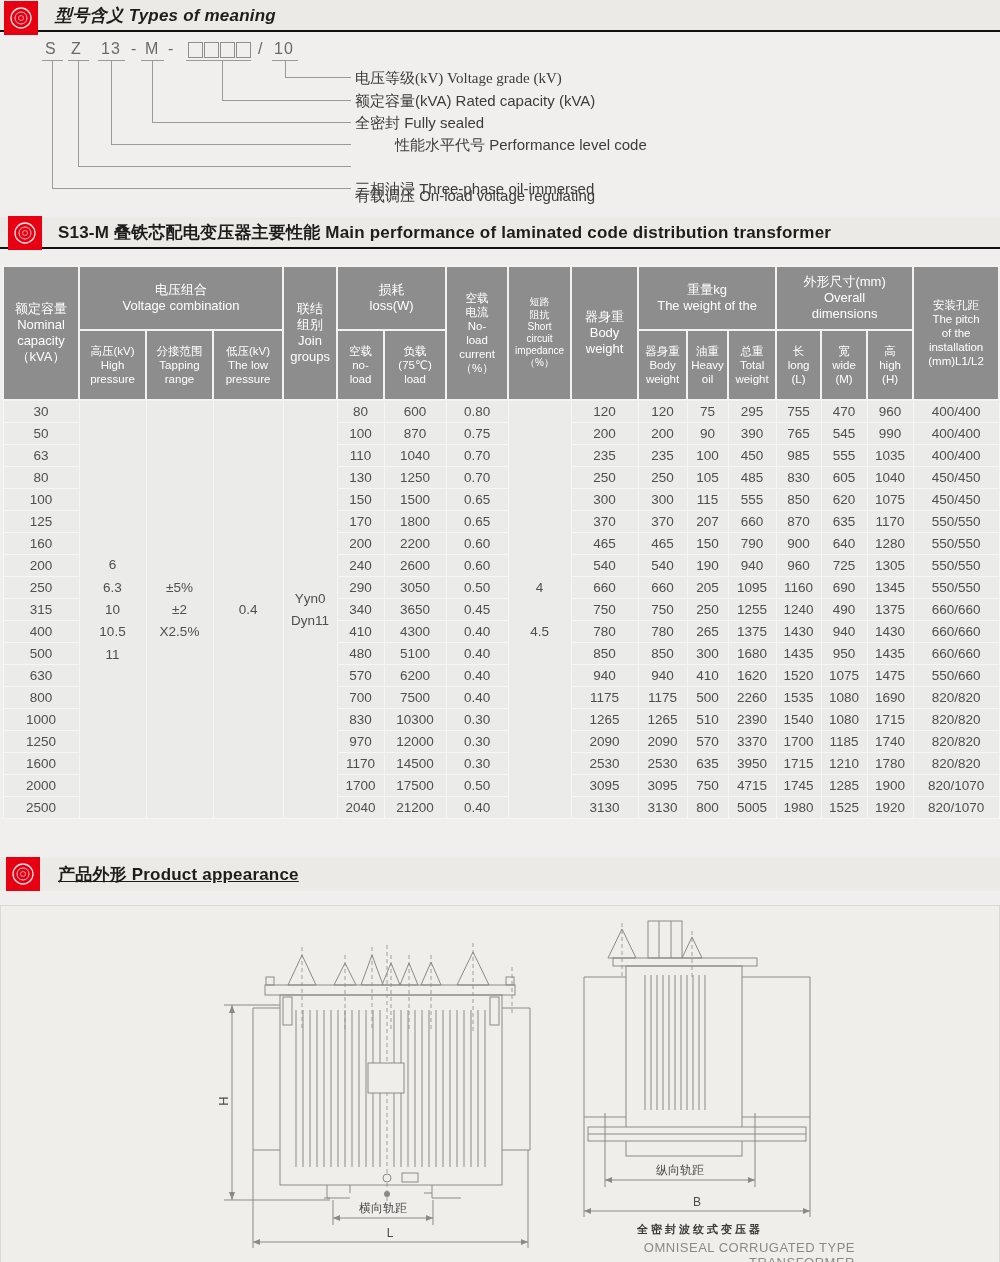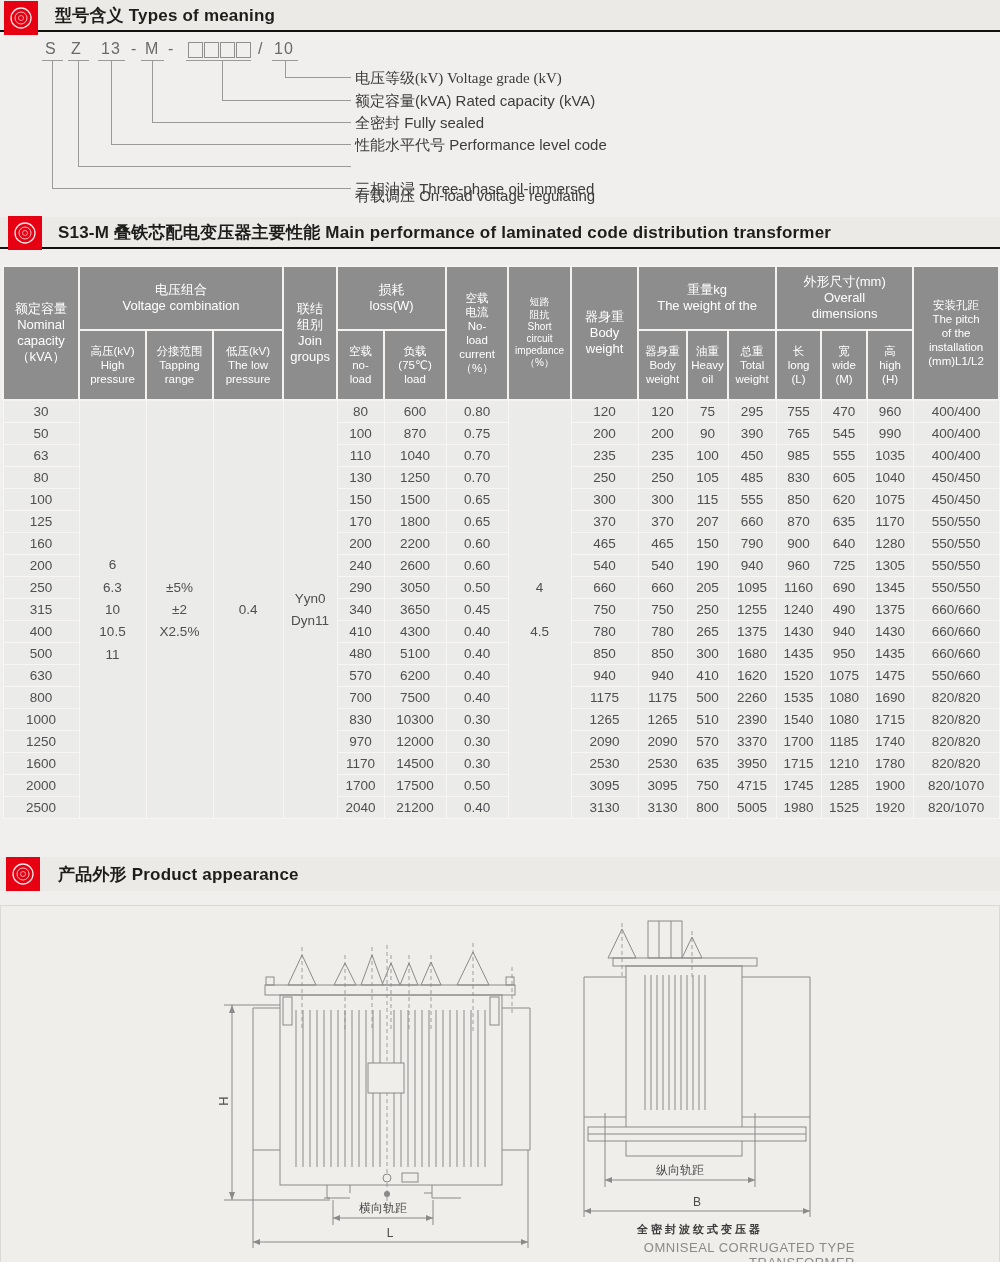--- a/index.html
+++ b/index.html
@@ -40,21 +40,21 @@
   svg.draw text{font-family:"Liberation Sans","DejaVu Sans",sans-serif;fill:#4a4a4a;stroke:none;}
   .caption-cn{position:absolute;left:560px;top:1222px;width:280px;text-align:center;font-size:11px;font-weight:bold;color:#3a3a3a;letter-spacing:3px;}
   .caption-en{position:absolute;left:545px;top:1240px;width:310px;text-align:right;font-size:13px;color:#8a8a8a;letter-spacing:0.5px;}
 </style>
 </head>
 <body>
 
 <div class="page">
 
   <div class="sec-bar underlined" style="top:0;">
-    <div class="sec-title" style="left:55px;">型号含义 Types of meaning</div>
+    <div class="sec-title" style="left:55px;font-style:italic;">型号含义 Types of meaning</div>
   </div>
   <div class="red-badge" style="left:4px;top:1px;">
     <svg viewBox="0 0 34 34">
         <circle cx="17" cy="17" r="10" fill="none" stroke="#ffffff" stroke-width="1.3" opacity="0.9"></circle>
         <circle cx="17" cy="17" r="6" fill="none" stroke="#ffffff" stroke-width="1" opacity="0.75"></circle>
         <circle cx="17" cy="17" r="2.5" fill="none" stroke="#ffffff" stroke-width="0.9" opacity="0.65"></circle>
       </svg>
   </div>
 
   <div>
@@ -81,21 +81,21 @@
     <div class="lline" style="left:285px;top:61px;width:65px;height:16px;"></div>
     <div class="lline" style="left:222px;top:61px;width:128px;height:39px;"></div>
     <div class="lline" style="left:152px;top:61px;width:198px;height:61px;"></div>
     <div class="lline" style="left:111px;top:61px;width:239px;height:83px;"></div>
     <div class="lline" style="left:78px;top:61px;width:272px;height:105px;"></div>
     <div class="lline" style="left:52px;top:61px;width:298px;height:127px;"></div>
 
     <div class="model-label" style="top:69px;font-family:Liberation Serif, serif;">电压等级(kV) Voltage grade (kV)</div>
     <div class="model-label" style="top:92px;">额定容量(kVA) Rated capacity (kVA)</div>
     <div class="model-label" style="top:114px;">全密封 Fully sealed</div>
-    <div class="model-label" style="top:136px;">性能水平代号 Performance level code</div>
+    <div class="model-label" style="top:136px;margin-left:40px;">性能水平代号 Performance level code</div>
     <div class="model-label" style="top:158px;margin-top:29px;">有载调压 On-load voltage regulating</div>
     <div class="model-label" style="top:180px;">三相油浸 Three-phase oil-immersed</div>
   </div>
 
   <div class="sec-bar underlined" style="top:217px;">
     <div class="sec-title" style="left:58px;">S13-M 叠铁芯配电变压器主要性能 Main performance of laminated code distribution transformer</div>
   </div>
   <div class="red-badge" style="left:8px;top:216px;">
     <svg viewBox="0 0 34 34">
         <circle cx="17" cy="17" r="10" fill="none" stroke="#ffffff" stroke-width="1.3" opacity="0.9"></circle>
@@ -498,21 +498,21 @@
           <td>5005</td>
           <td>1980</td>
           <td>1525</td>
           <td>1920</td>
           <td>820/1070</td>
         </tr>
       </tbody>
   </table>
 
   <div class="sec-bar" style="top:857px;height:34px;">
-    <div class="sec-title" style="left:58px;top:6px;">产品外形 Product appearance</div>
+    <div class="sec-title" style="left:58px;top:6px;text-decoration:underline;">产品外形 Product appearance</div>
   </div>
   <div class="red-badge" style="left:6px;top:857px;">
     <svg viewBox="0 0 34 34">
         <circle cx="17" cy="17" r="10" fill="none" stroke="#ffffff" stroke-width="1.3" opacity="0.9"></circle>
         <circle cx="17" cy="17" r="6" fill="none" stroke="#ffffff" stroke-width="1" opacity="0.75"></circle>
         <circle cx="17" cy="17" r="2.5" fill="none" stroke="#ffffff" stroke-width="0.9" opacity="0.65"></circle>
       </svg>
   </div>
 
   <div class="draw-panel"></div>

